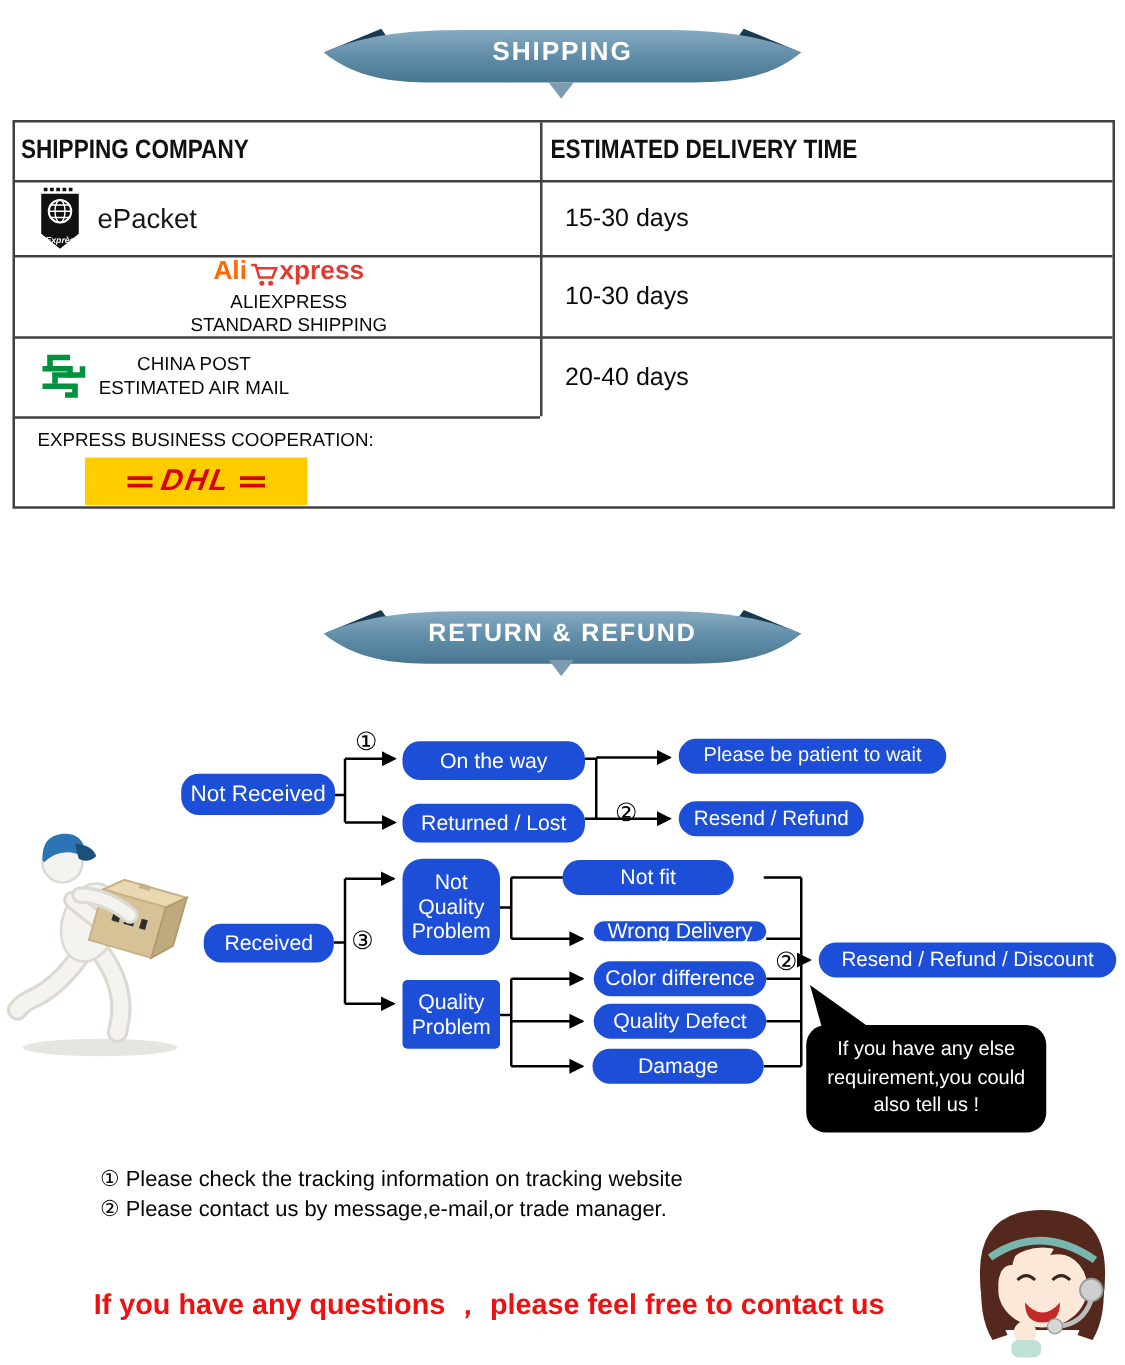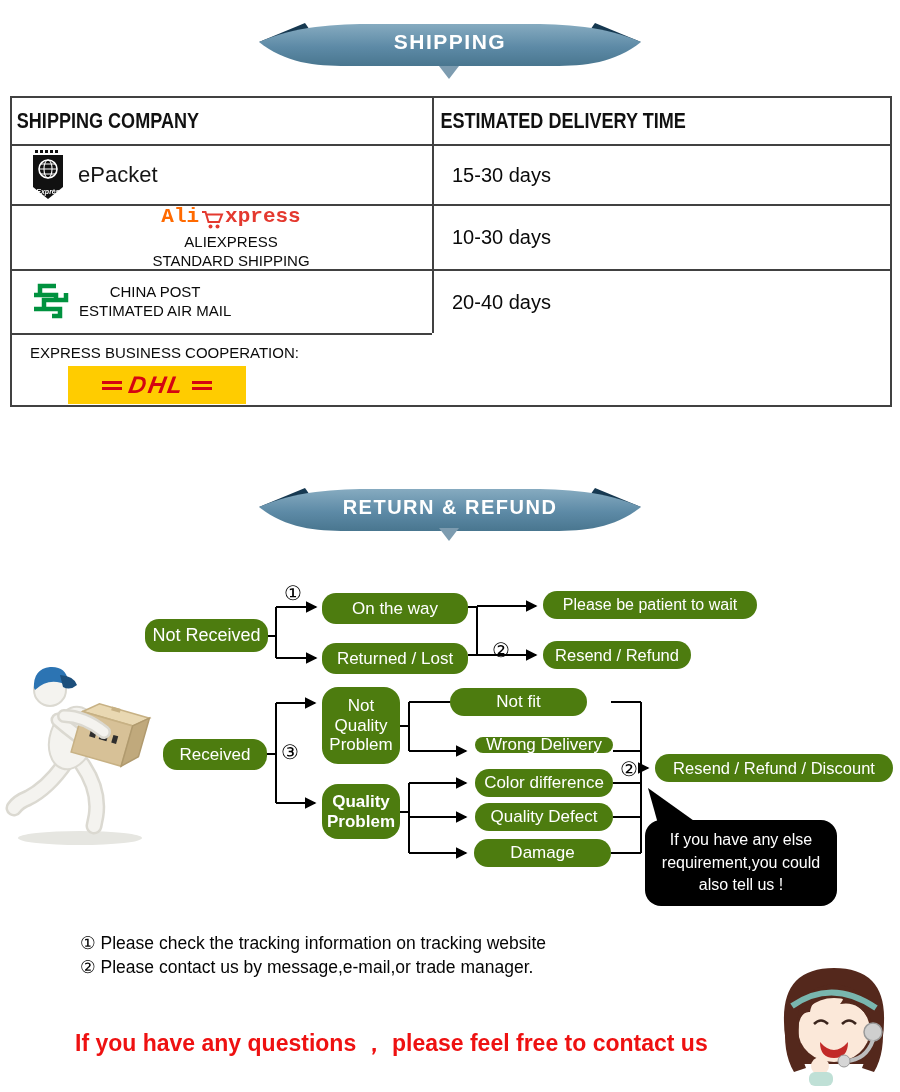--- a/index.html
+++ b/index.html
@@ -20,34 +20,34 @@
   .cell{display:flex;align-items:center;justify-content:flex-start;overflow:hidden;}
   .cell.bl{border-left:2px solid #414141;}
   .cell.bt{border-top:2px solid #414141;padding-left:18px;}
   .th{font-size:19px;font-weight:800;letter-spacing:0px;}
   .th span{display:inline-block;transform:scale(0.95,1.12);}
   .days{font-size:20px;color:#0a0a0a;}
   .co-col{display:flex;flex-direction:column;align-items:center;justify-content:center;line-height:1.25;}
   .sub15{font-size:15px;color:#0a0a0a;text-align:center;}
   .epacket-row{display:flex;align-items:center;gap:12px;}
   .epacket-name{font-size:22px;color:#161616;}
-  .ali-line{display:flex;align-items:flex-end;gap:1px;margin-bottom:3px;font-family:Liberation Mono, monospace;}
+  .ali-line{display:flex;align-items:flex-end;gap:1px;margin-bottom:3px;}
   .ali-a{font-size:21px;font-weight:bold;color:#ff6a00;}
   .ali-x{font-size:21px;font-weight:bold;color:#e4392f;}
   .cp-row{display:flex;align-items:center;gap:9px;}
   .dhl-cell{align-items:flex-start;justify-content:flex-start;flex-direction:column;padding-left:70px;box-sizing:border-box;}
   .coop-label{font-size:15px;color:#0a0a0a;margin-top:9px;}
   .dhl{width:178px;height:38px;background:#ffcc00;display:flex;align-items:center;justify-content:center;gap:7px;margin:5px 0 0 38px;}
   .dhl-text{font-style:italic;font-weight:900;font-size:24px;color:#d40511;letter-spacing:2px;transform:skewX(-10deg);}
   .stripes{display:flex;flex-direction:column;gap:3px;}
   .stripes i{display:block;width:20px;height:3px;background:#d40511;}
 
   
   .connectors{position:absolute;left:0;top:0;pointer-events:none;}
-  .node{position:absolute;background:#4d7c0f;color:#fff;border-radius:14px;display:flex;
+  .node{position:absolute;background:#1d4ed8;color:#fff;border-radius:14px;display:flex;
         align-items:center;justify-content:center;text-align:center;font-size:17px;line-height:1.15;}
   .num{position:absolute;font-size:20px;color:#000;}
   .bubble{position:absolute;left:645px;top:820px;width:192px;height:86px;background:#000;color:#fff;
         border-radius:16px;display:flex;flex-direction:column;align-items:center;justify-content:center;
         font-size:16px;line-height:1.4;text-align:center;}
 
   
   .note{position:absolute;left:80px;font-size:17.5px;color:#050505;}
   .footer-msg{position:absolute;left:75px;top:1028px;font-size:23px;font-weight:bold;color:#ee1111;}
 
@@ -199,21 +199,21 @@
     <polygon points="648,788 704,828 662,838" fill="#000"></polygon>
   </svg>
 
   <div class="node" style="left:145px;top:619px;width:123px;height:33px;font-size:18px;">Not Received</div>
   <div class="node" style="left:322px;top:593px;width:146px;height:31px;">On the way</div>
   <div class="node" style="left:322px;top:643px;width:146px;height:31px;">Returned / Lost</div>
   <div class="node" style="left:543px;top:591px;width:214px;height:28px;font-size:16px;">Please be patient to wait</div>
   <div class="node" style="left:543px;top:641px;width:148px;height:28px;font-size:16.5px;">Resend / Refund</div>
   <div class="node" style="left:163px;top:739px;width:104px;height:31px;">Received</div>
   <div class="node" style="left:322px;top:687px;width:78px;height:77px;border-radius:16px;">Not Quality Problem</div>
-  <div class="node" style="left:322px;top:784px;width:78px;height:55px;border-radius:16px;font-weight:bold;">Quality Problem</div>
+  <div class="node" style="left:322px;top:784px;width:78px;height:55px;border-radius:4px;">Quality Problem</div>
   <div class="node" style="left:450px;top:688px;width:137px;height:28px;">Not fit</div>
   <div class="node" style="left:475px;top:737px;width:138px;height:16px;">Wrong Delivery</div>
   <div class="node" style="left:475px;top:769px;width:138px;height:28px;">Color difference</div>
   <div class="node" style="left:475px;top:803px;width:138px;height:28px;">Quality Defect</div>
   <div class="node" style="left:474px;top:839px;width:137px;height:28px;">Damage</div>
   <div class="node" style="left:655px;top:754px;width:238px;height:28px;font-size:16.5px;">Resend / Refund / Discount</div>
 
   <div class="num" style="left:284px;top:581px;">①</div>
   <div class="num" style="left:492px;top:638px;">②</div>
   <div class="num" style="left:281px;top:740px;">③</div>

